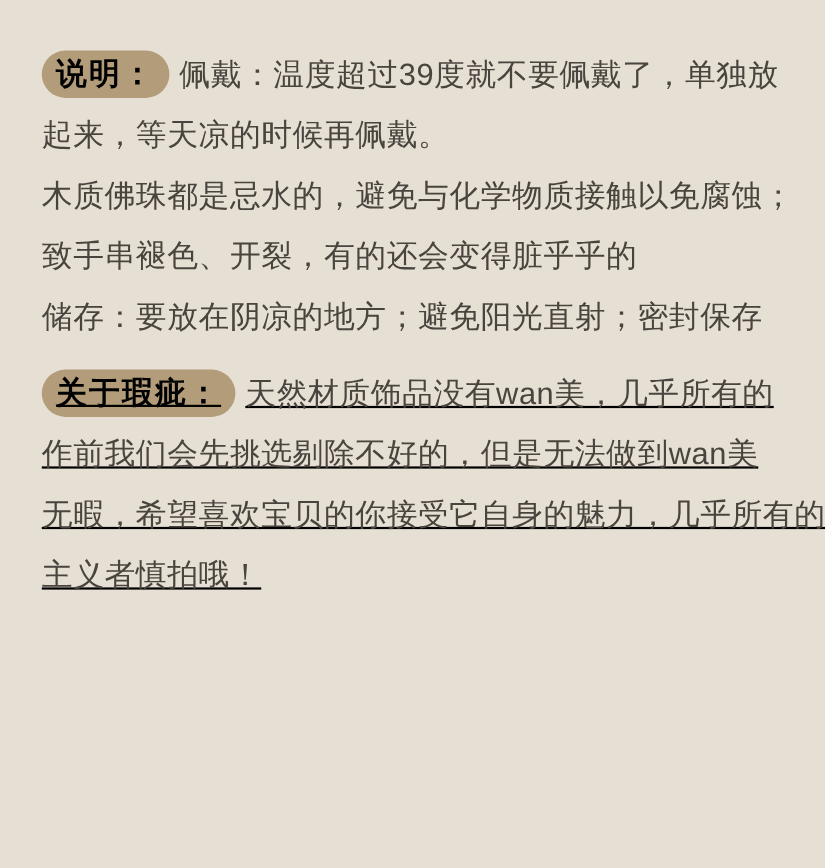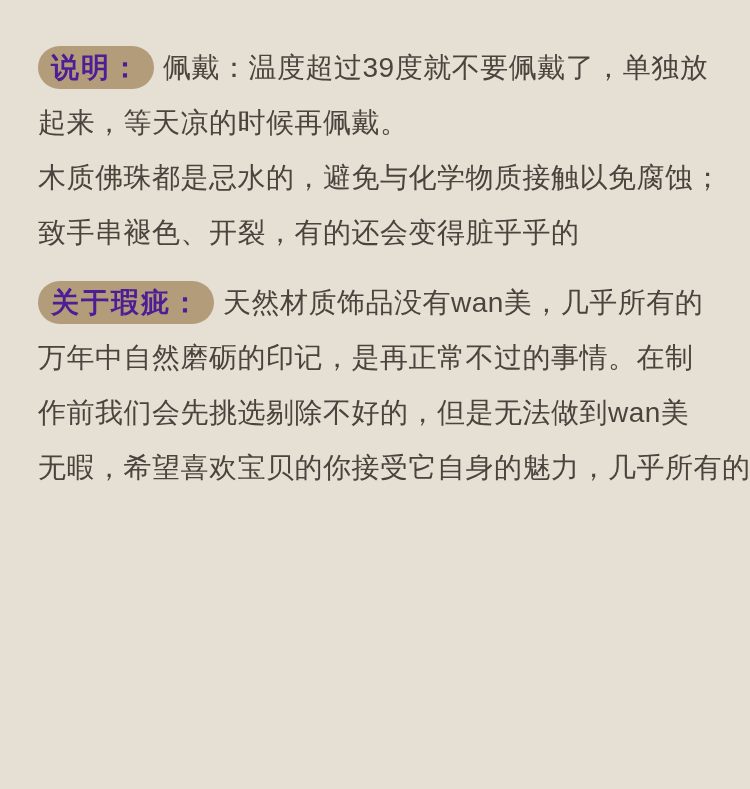--- a/index.html
+++ b/index.html
@@ -15,40 +15,41 @@
     font-family: "Liberation Sans", "DejaVu Sans", sans-serif;
   }
   .content {
     padding: 40px 36px 0 38px;
   }
   .block {
     margin: 0;
   }
   .block-flaws {
     margin-top: 15px;
+    text-decoration: underline;
   }
   .line {
     font-size: 28px;
     line-height: 55px;
     height: 55px;
     color: #4a443e;
     font-weight: 300;
     letter-spacing: 0.5px;
     white-space: nowrap;
   }
   .line-first {
     display: flex;
     align-items: center;
     gap: 9px;
   }
   .badge {
     display: inline-block;
     flex: 0 0 auto;
     background: #b29c7a;
-    color: #4c1d95;
+    color: #000000;
     font-family: "Liberation Serif", "DejaVu Serif", serif;
     font-weight: 700;
     font-size: 28px;
     height: 43px;
     line-height: 43px;
     padding: 0 13px;
     border-radius: 22px;
     letter-spacing: 2px;
   }
   .line-text {
@@ -62,26 +63,27 @@
   <div class="content">
 
     <section class="block">
       <div class="line line-first">
         <span class="badge">说明：</span>
         <span class="line-text">佩戴：温度超过39度就不要佩戴了，单独放</span>
       </div>
       <div class="line">起来，等天凉的时候再佩戴。</div>
       <div class="line">木质佛珠都是忌水的，避免与化学物质接触以免腐蚀；</div>
       <div class="line">致手串褪色、开裂，有的还会变得脏乎乎的</div>
+      <div class="line">储存：要放在阴凉的地方；避免阳光直射；密封保存</div>
     </section>
 
     <section class="block block-flaws">
       <div class="line line-first">
         <span class="badge">关于瑕疵：</span>
         <span class="line-text">天然材质饰品没有wan美，几乎所有的</span>
       </div>
-      <div class="line">万年中自然磨砺的印记，是再正常不过的事情。在制</div>
       <div class="line">作前我们会先挑选剔除不好的，但是无法做到wan美</div>
       <div class="line">无暇，希望喜欢宝贝的你接受它自身的魅力，几乎所有的</div>
+      <div class="line">主义者慎拍哦！</div>
     </section>
 
   </div>
 </div>
 
 </body></html>

